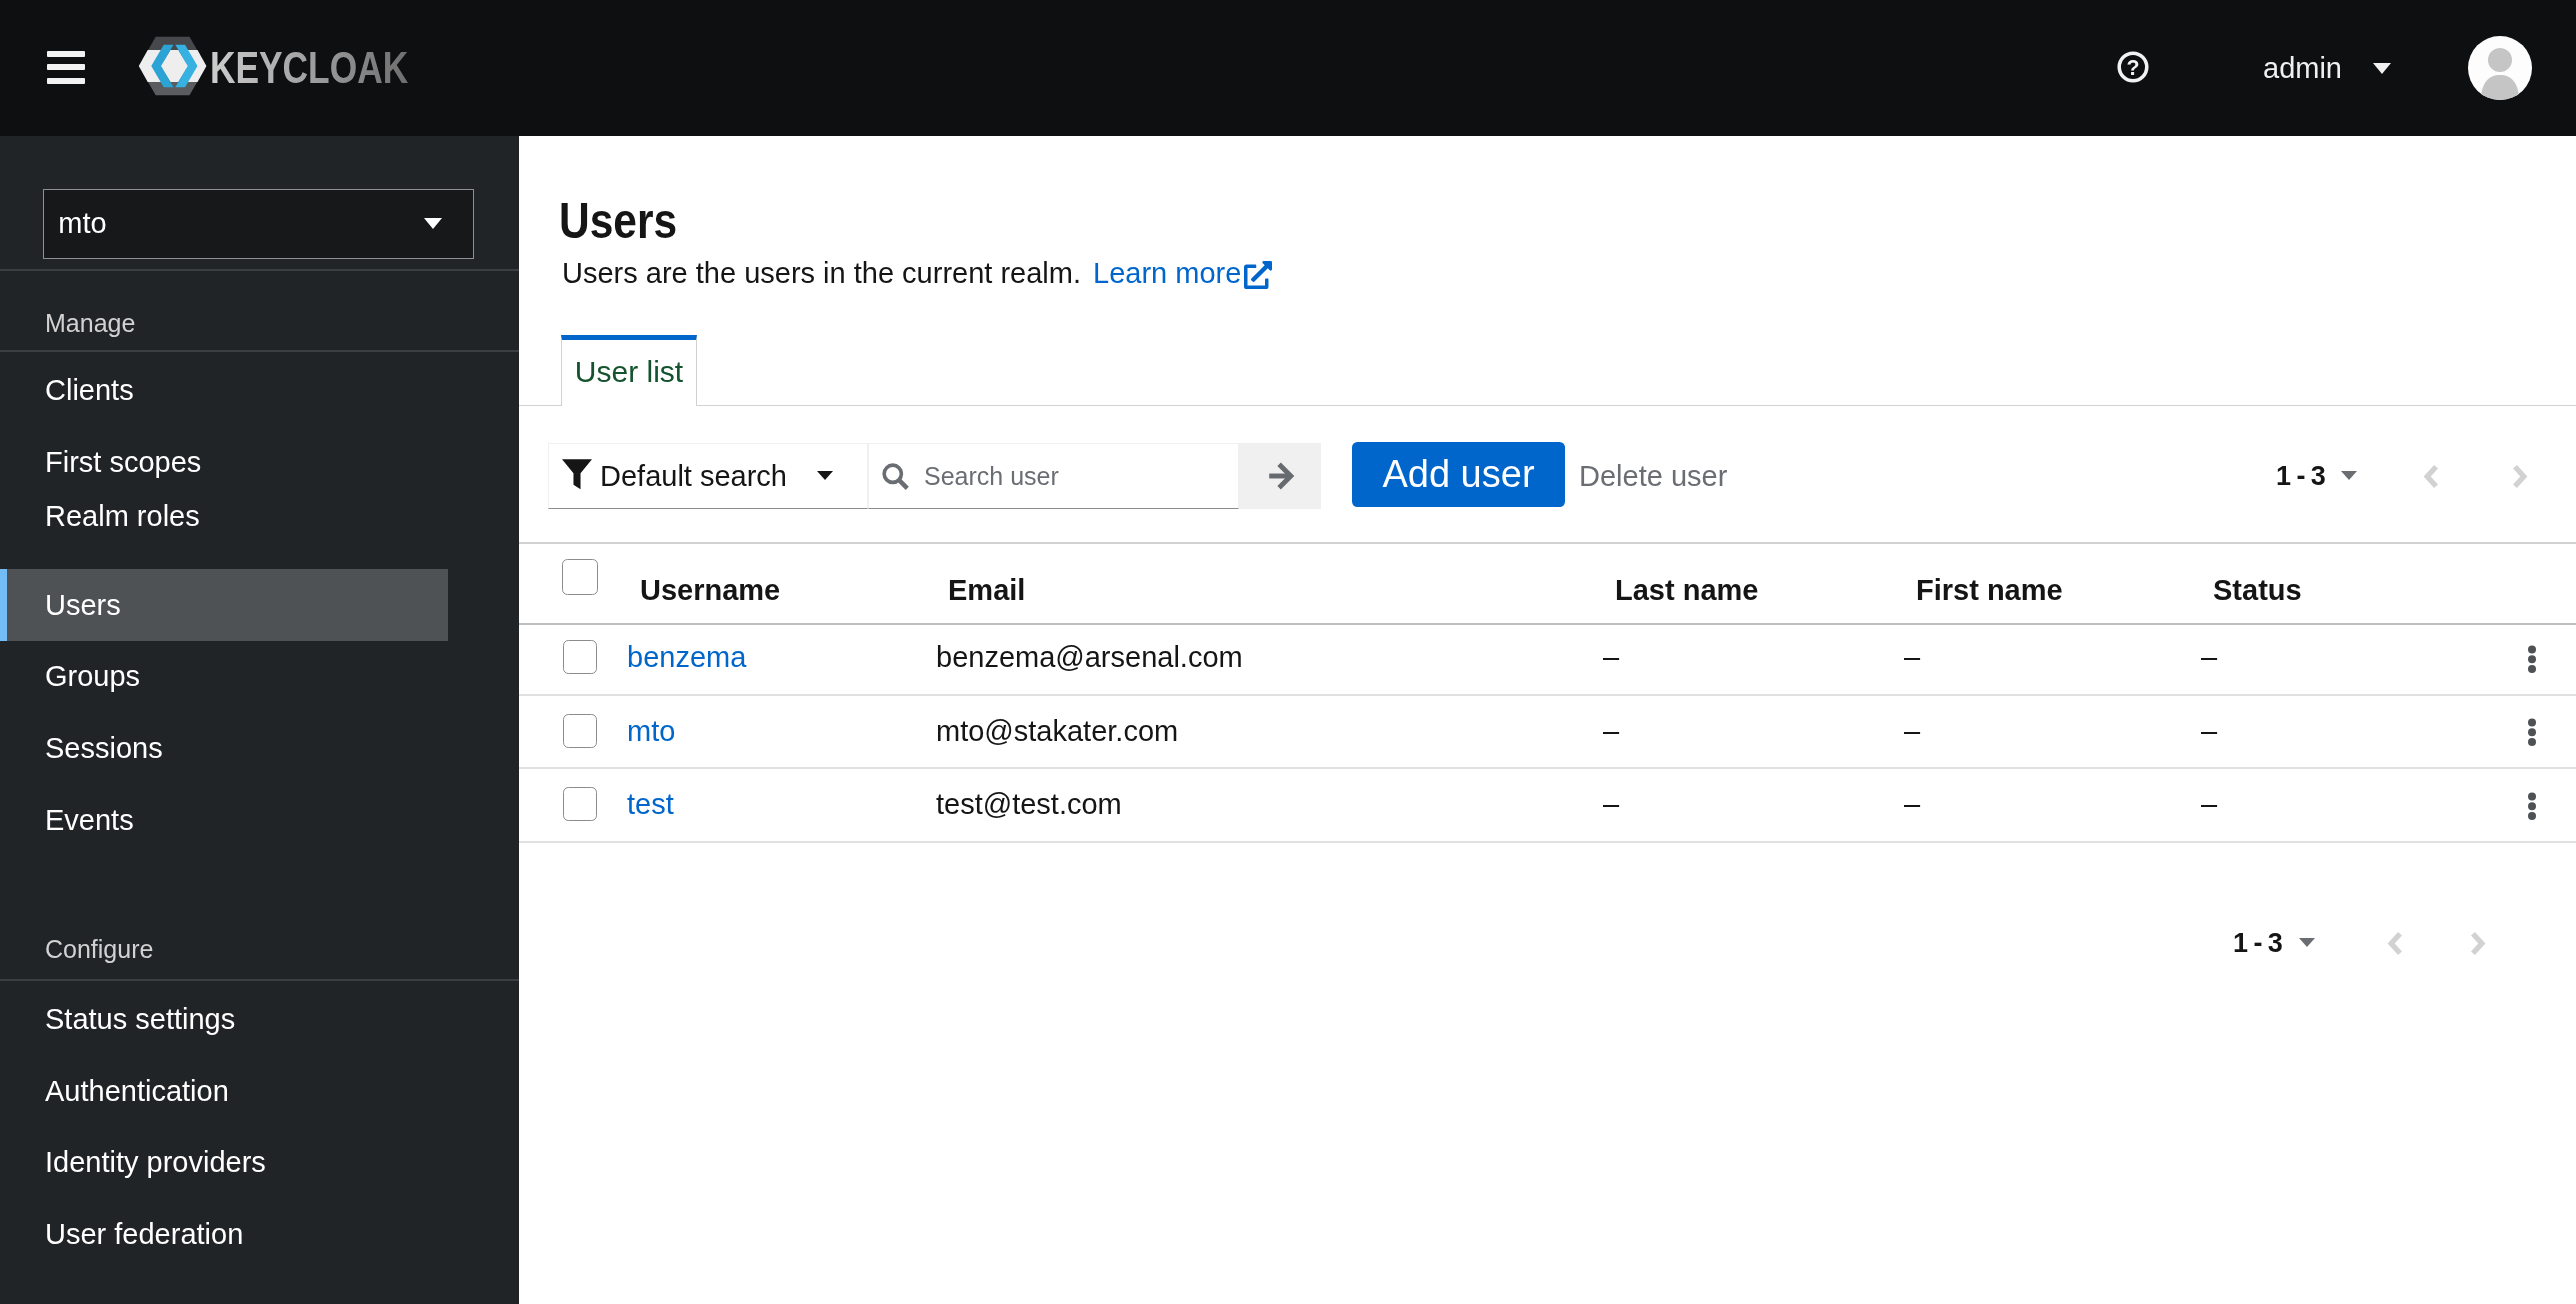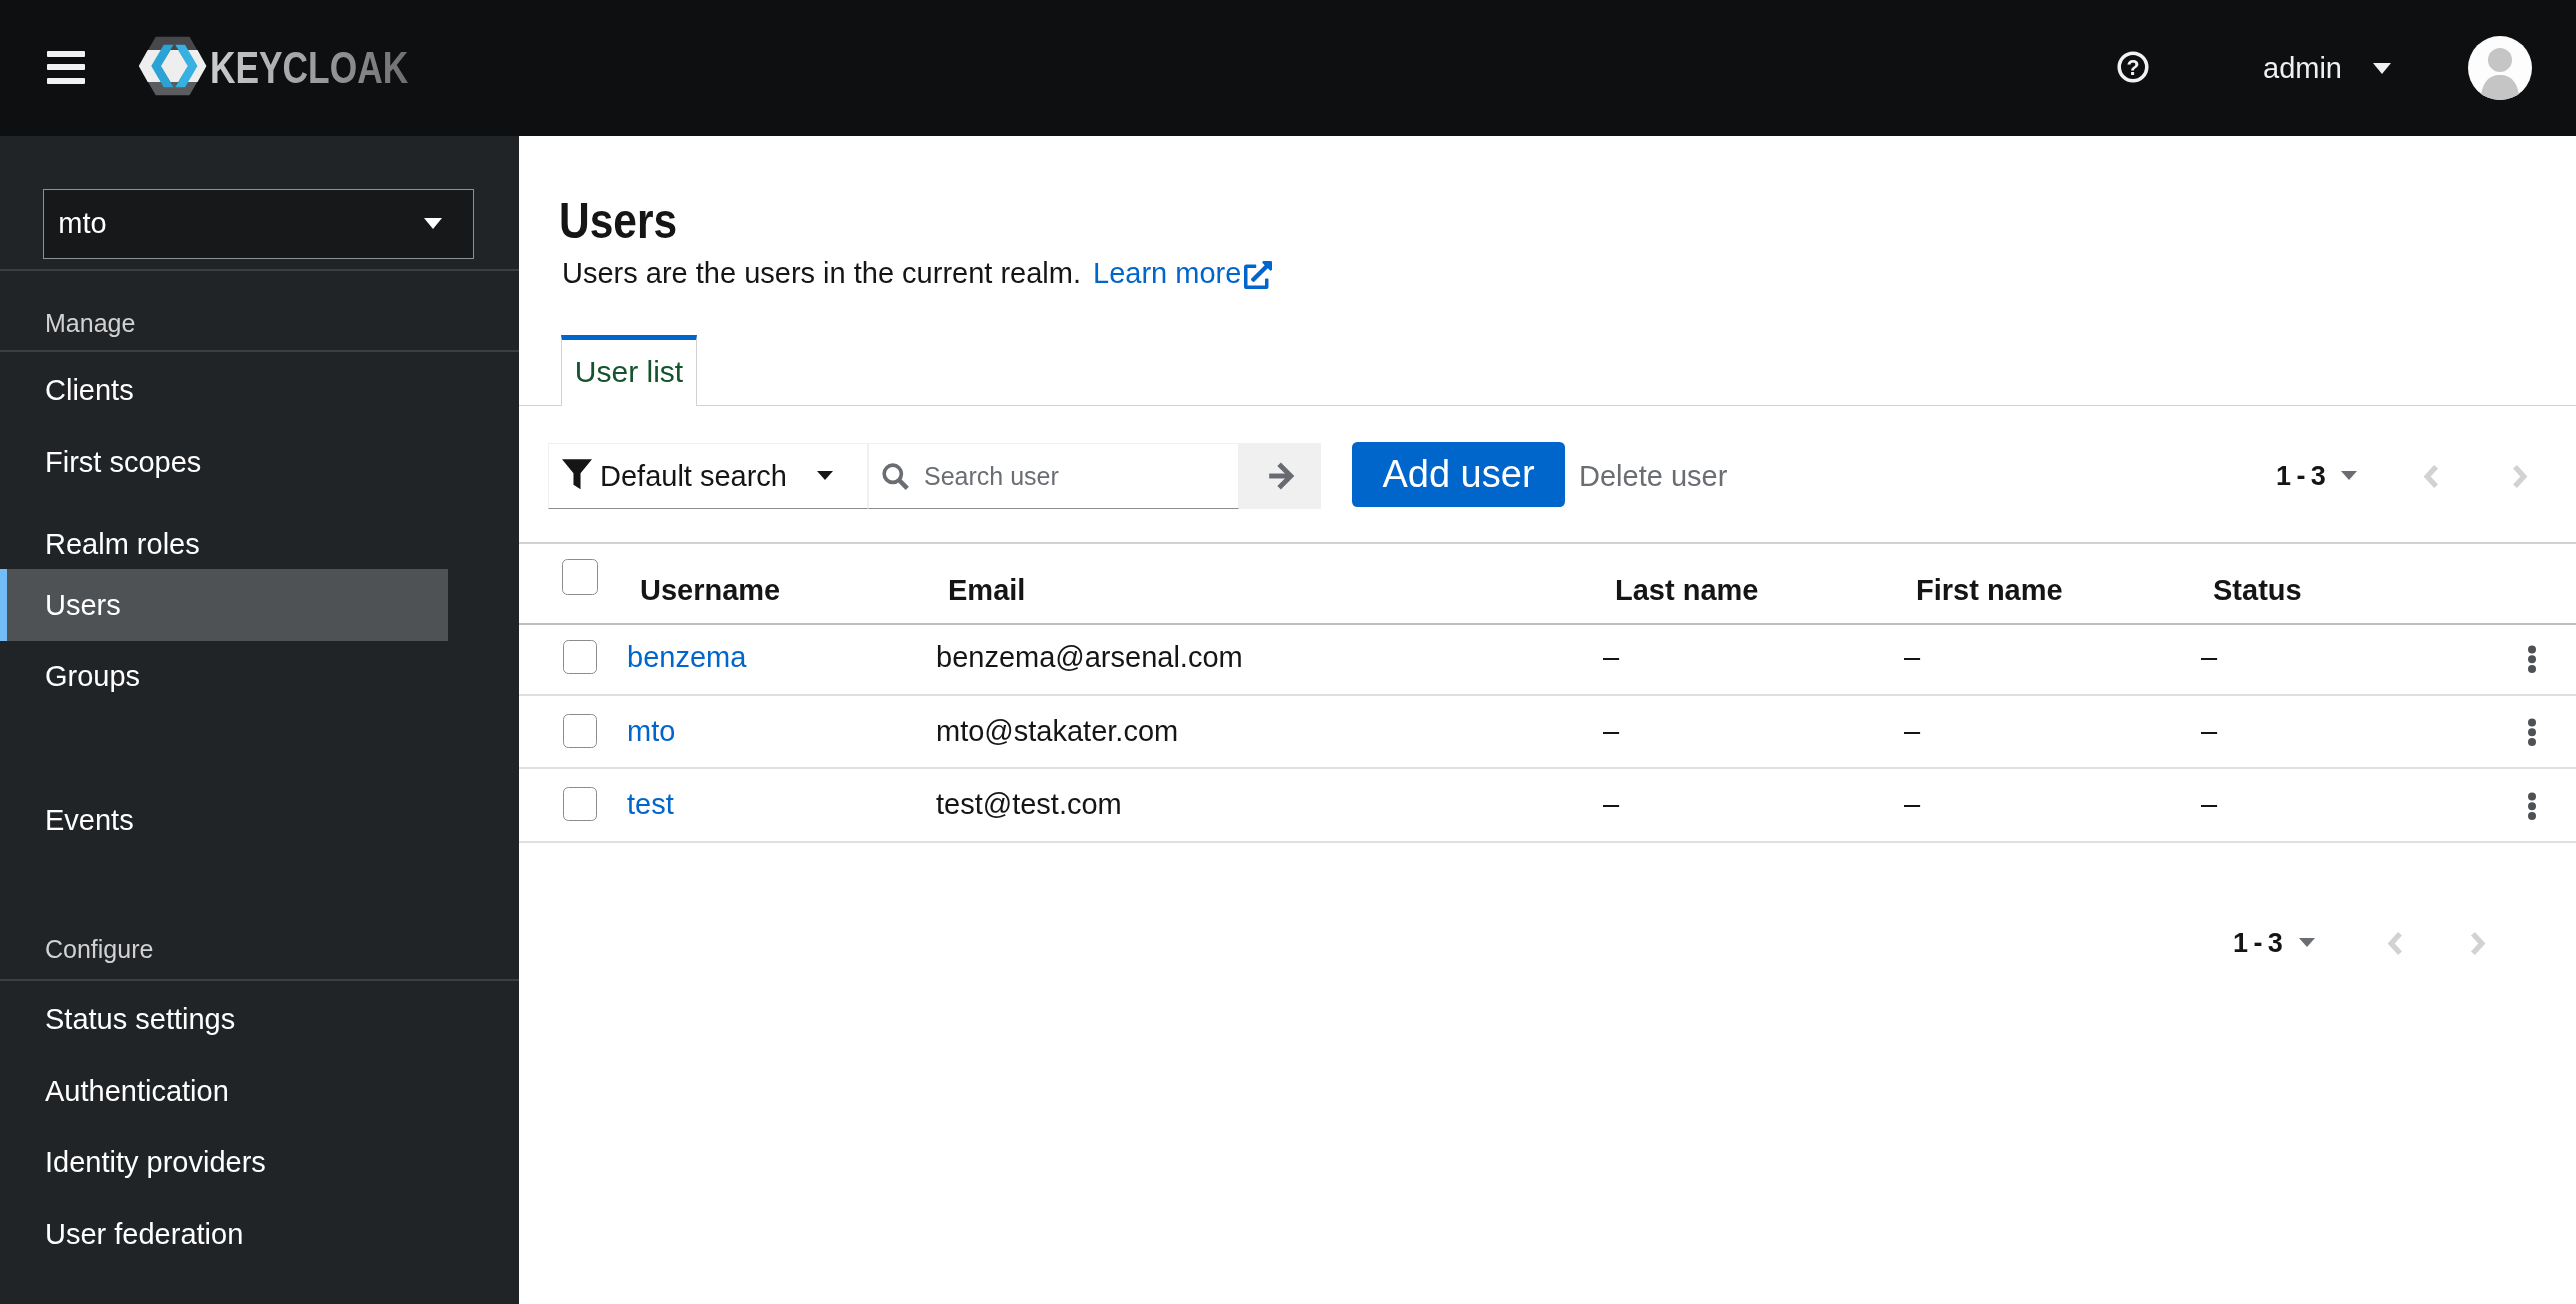--- a/index.html
+++ b/index.html
@@ -121,23 +121,24 @@
   <div id="realmbox">
     <div class="rtext">mto</div>
     <div class="caret-w" style="right:31px; top:28px;"></div>
   </div>
   <div class="sdiv" style="top:133px"></div>
   <div class="navtitle" style="top:173px">Manage</div>
   <div class="sdiv" style="top:214px"></div>
 
   <div class="navitem" style="top:218px">Clients</div>
   <div class="navitem" style="top:290px">First scopes</div>
-  <div class="navitem" style="top:372px">Realm roles</div>
+  <div class="navitem" style="top:344px">Realm roles</div>
   <div class="navitem current" style="top:433px">Users</div>
   <div class="navitem" style="top:504px">Groups</div>
+  <div class="navitem" style="top:576px">Sessions</div>
   <div class="navitem" style="top:648px">Events</div>
 
   <div class="navtitle" style="top:799px">Configure</div>
   <div class="sdiv" style="top:843px"></div>
   <div class="navitem" style="top:847px">Status settings</div>
   <div class="navitem" style="top:919px">Authentication</div>
   <div class="navitem" style="top:990px">Identity providers</div>
   <div class="navitem" style="top:1062px">User federation</div>
 </div>
 

